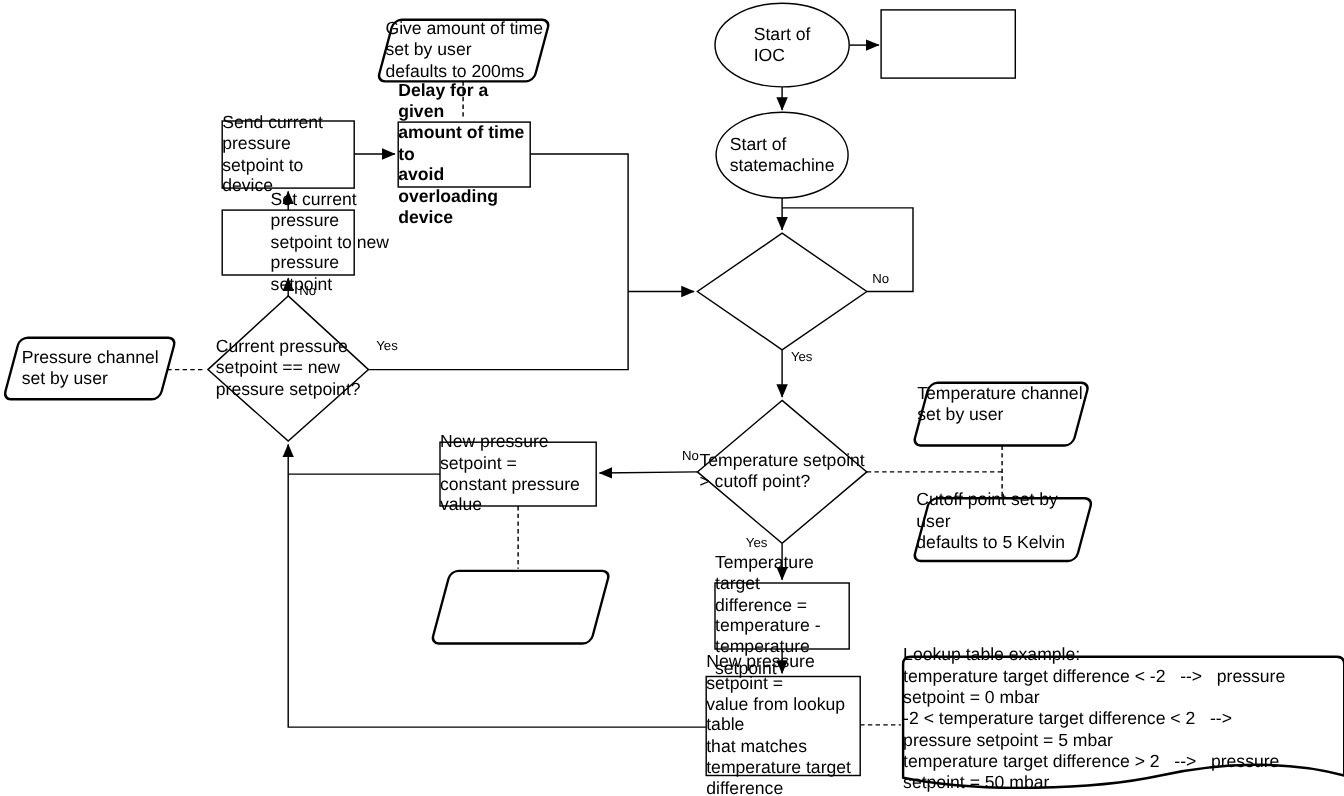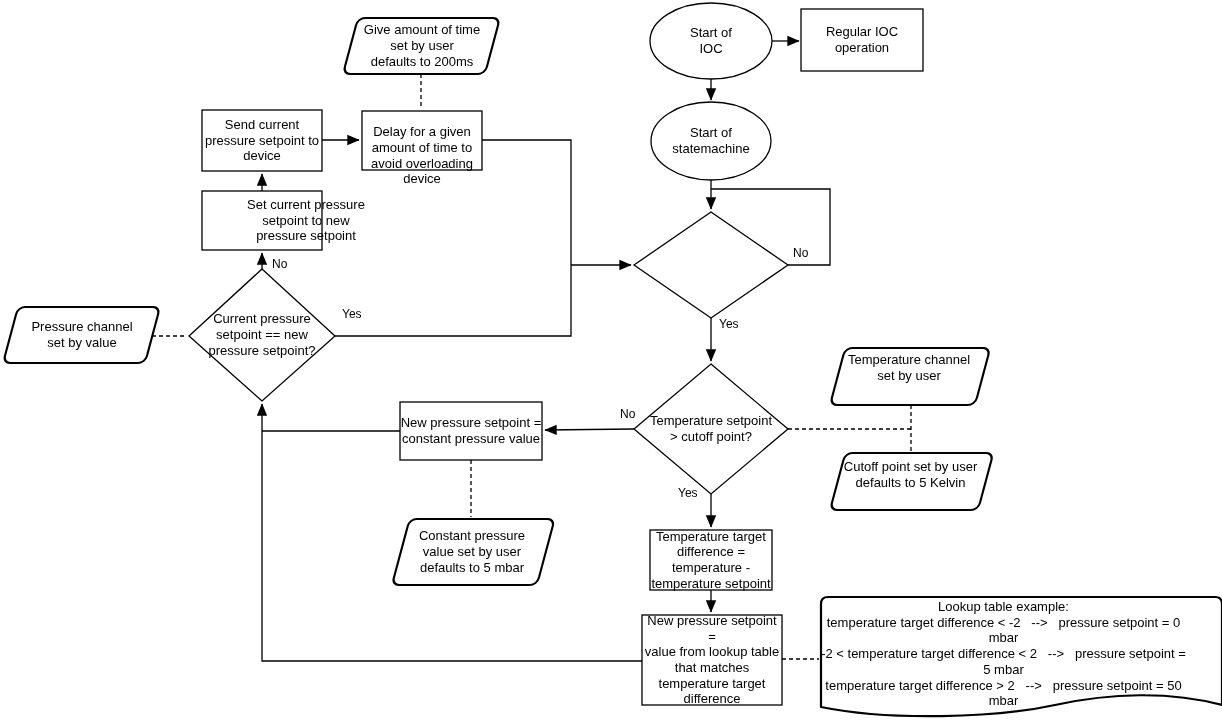--- a/index.html
+++ b/index.html
@@ -5,21 +5,21 @@
   :root { --line:#000000; --fill:#ffffff; --background:#ffffff; }
   html,body { margin:0; padding:0; background:var(--background); }
   .canvas { position:relative; width:1222px; height:724px; background:var(--background);
             font-family:"Liberation Sans", sans-serif; overflow:hidden; }
   .canvas svg { position:absolute; left:0; top:0; }
   svg .shape { fill:var(--fill); stroke:var(--line); stroke-width:1.3; }
   svg .thick { stroke-width:2.2; stroke-linejoin:round; }
   svg .edge  { fill:none; stroke:var(--line); stroke-width:1.3; }
   svg .dashed{ stroke-dasharray:4 3; }
   .label { position:absolute; display:flex; align-items:center; justify-content:center;
-           text-align:center; font-size:13px; line-height:1.21; color:var(--line);
+           text-align:left; font-size:16px; line-height:1.21; color:var(--line);
            white-space:pre-wrap; pointer-events:none; }
   .edge-label { position:absolute; font-size:12px; color:var(--line); white-space:nowrap; }
 </style>
 </head>
 <body>
 
 <div class="canvas">
   <svg width="1222" height="724" viewBox="0 0 1222 724">
     <defs>
       <marker id="arr" viewBox="0 0 10 10" refX="9" refY="5" markerWidth="10" markerHeight="10" orient="auto-start-reverse">
@@ -77,22 +77,20 @@
     </g>
     <g transform="translate(548.7,0) skewX(-15)">
       <rect class="shape thick" x="0" y="519" width="145" height="66" rx="7"></rect>
     </g>
 
     <path class="shape thick" d="M 828 597 L 1215 597 Q 1222 597 1222 604 L 1222 705 C 1170 691 1110 693 1055 705 C 995 718 890 721 821 707 L 821 604 Q 821 597 828 597 Z"></path>
   </svg>
 
   <div class="label" style="left:651px;top:3px;width:120px;height:76px;">Start of
 IOC</div>
-  <div class="label" style="left:801px;top:9px;width:122px;height:62px;">Regular IOC
-operation</div>
   <div class="label" style="left:651px;top:102px;width:120px;height:78px;">Start of
 statemachine</div>
   <div class="label" style="left:634px;top:364px;width:154px;height:130px;">Temperature setpoint
 &gt; cutoff point?</div>
   <div class="label" style="left:650px;top:530px;width:122px;height:60px;">Temperature target
 difference =
 temperature -
 temperature setpoint</div>
   <div class="label" style="left:642px;top:615px;width:140px;height:90px;">New pressure setpoint =
 value from lookup table
@@ -103,36 +101,33 @@
 constant pressure value</div>
   <div class="label" style="left:189px;top:269px;width:146px;height:132px;">Current pressure
 setpoint == new
 pressure setpoint?</div>
   <div class="label" style="left:202px;top:110px;width:120px;height:61px;">Send current
 pressure setpoint to
 device</div>
   <div class="label" style="left:202px;top:191px;width:120px;height:59px;padding-left:44px;">Set current pressure
 setpoint to new
 pressure setpoint</div>
-  <div class="label" style="left:362px;top:126px;width:120px;height:59px;">Delay for a given
+  <div class="label" style="left:362px;top:111px;width:120px;height:59px;font-weight:bold;">Delay for a given
 amount of time to
 avoid overloading
 device</div>
   <div class="label" style="left:8px;top:307px;width:148px;height:56px;">Pressure channel
-set by value</div>
+set by user</div>
   <div class="label" style="left:347px;top:18px;width:150px;height:56px;">Give amount of time
 set by user
 defaults to 200ms</div>
   <div class="label" style="left:833px;top:348px;width:152px;height:40px;">Temperature channel
 set by user</div>
   <div class="label" style="left:833px;top:453px;width:155px;height:43px;">Cutoff point set by user
 defaults to 5 Kelvin</div>
-  <div class="label" style="left:396px;top:519px;width:152px;height:66px;">Constant pressure
-value set by user
-defaults to 5 mbar</div>
   <div class="label" style="left:821px;top:604px;width:365px;height:100px;">Lookup table example:
 temperature target difference &lt; -2   --&gt;   pressure setpoint = 0 mbar
 -2 &lt; temperature target difference &lt; 2   --&gt;   pressure setpoint = 5 mbar
 temperature target difference &gt; 2   --&gt;   pressure setpoint = 50 mbar</div>
 
   <div class="edge-label" style="left:793px;top:246px;">No</div>
   <div class="edge-label" style="left:719px;top:317px;">Yes</div>
   <div class="edge-label" style="left:620px;top:407px;">No</div>
   <div class="edge-label" style="left:678px;top:486px;">Yes</div>
   <div class="edge-label" style="left:272px;top:257px;">No</div>

